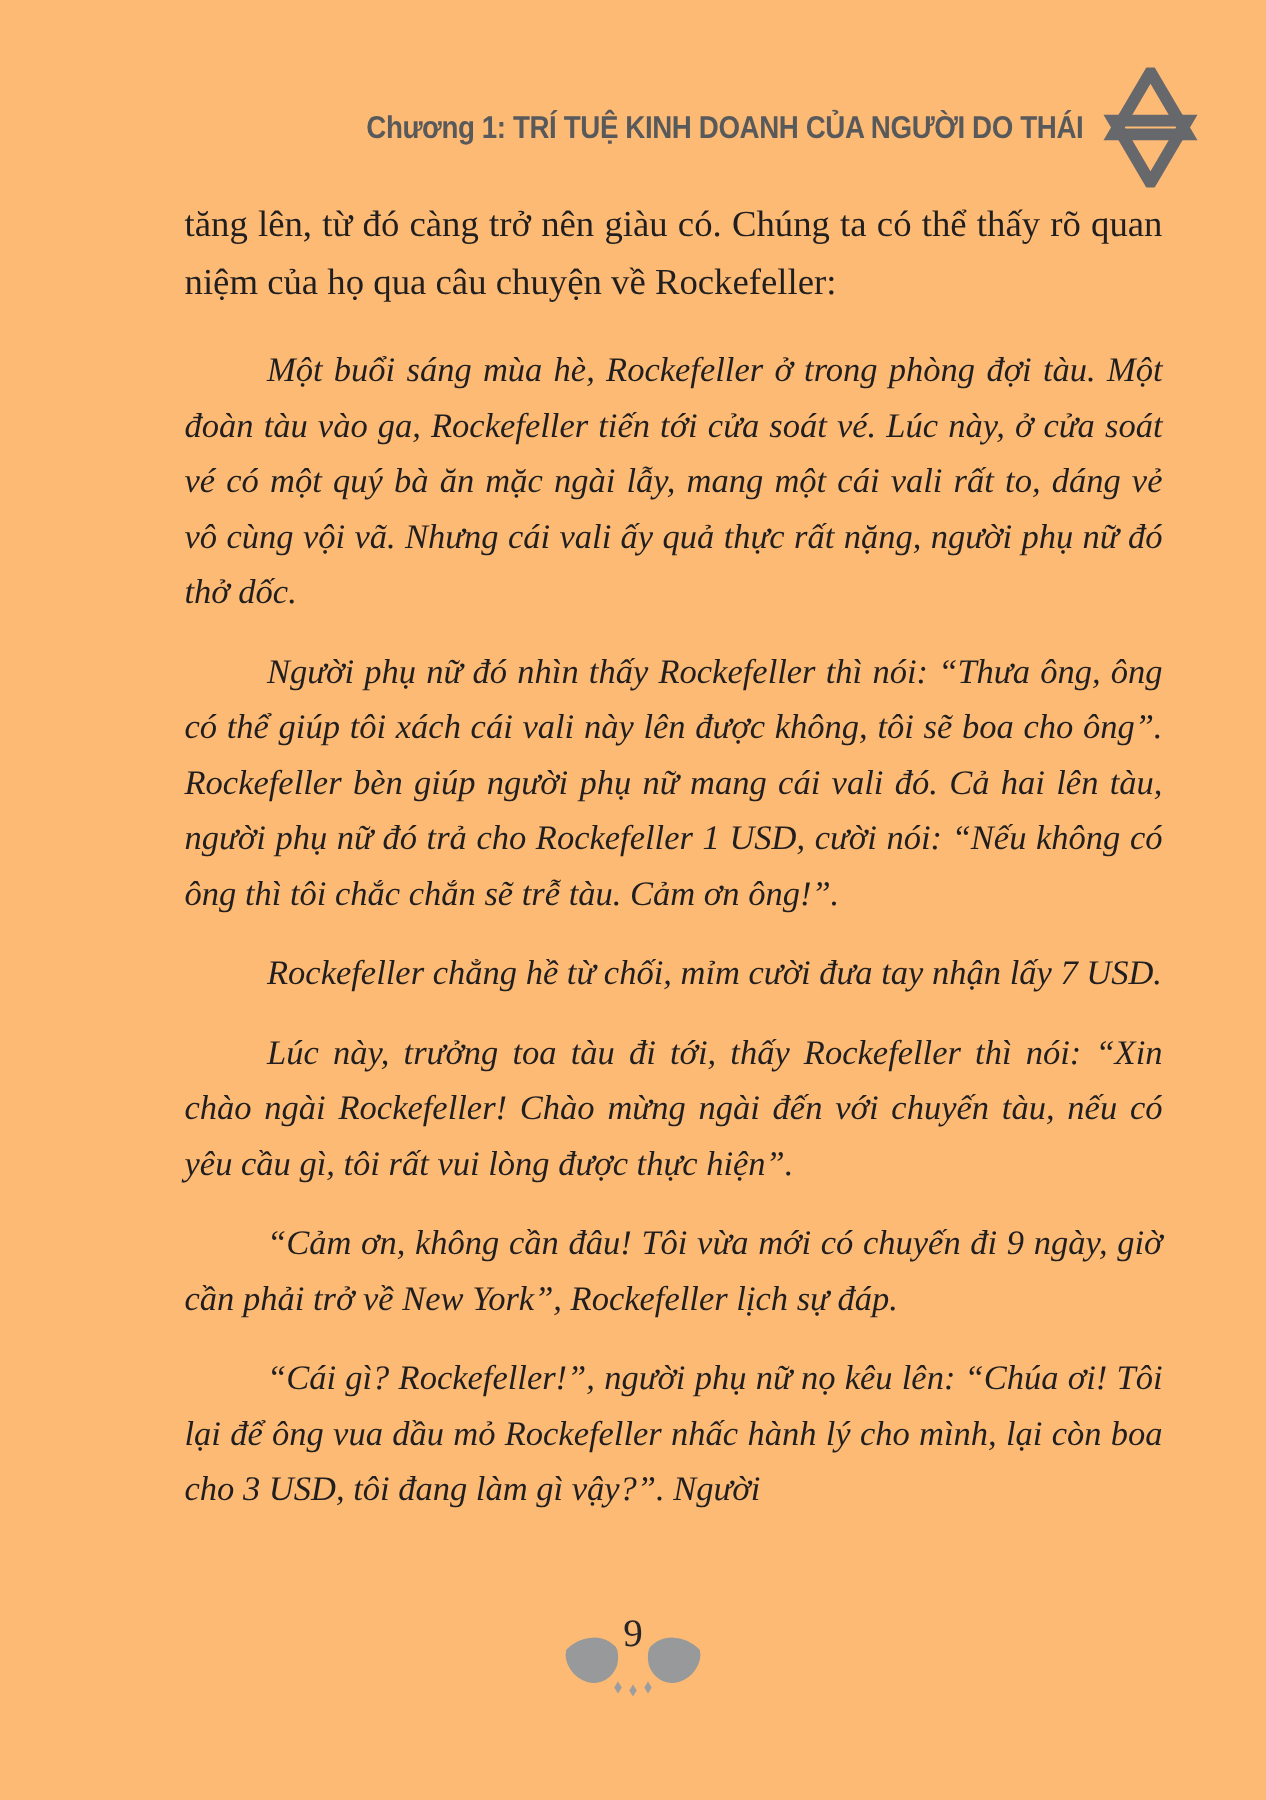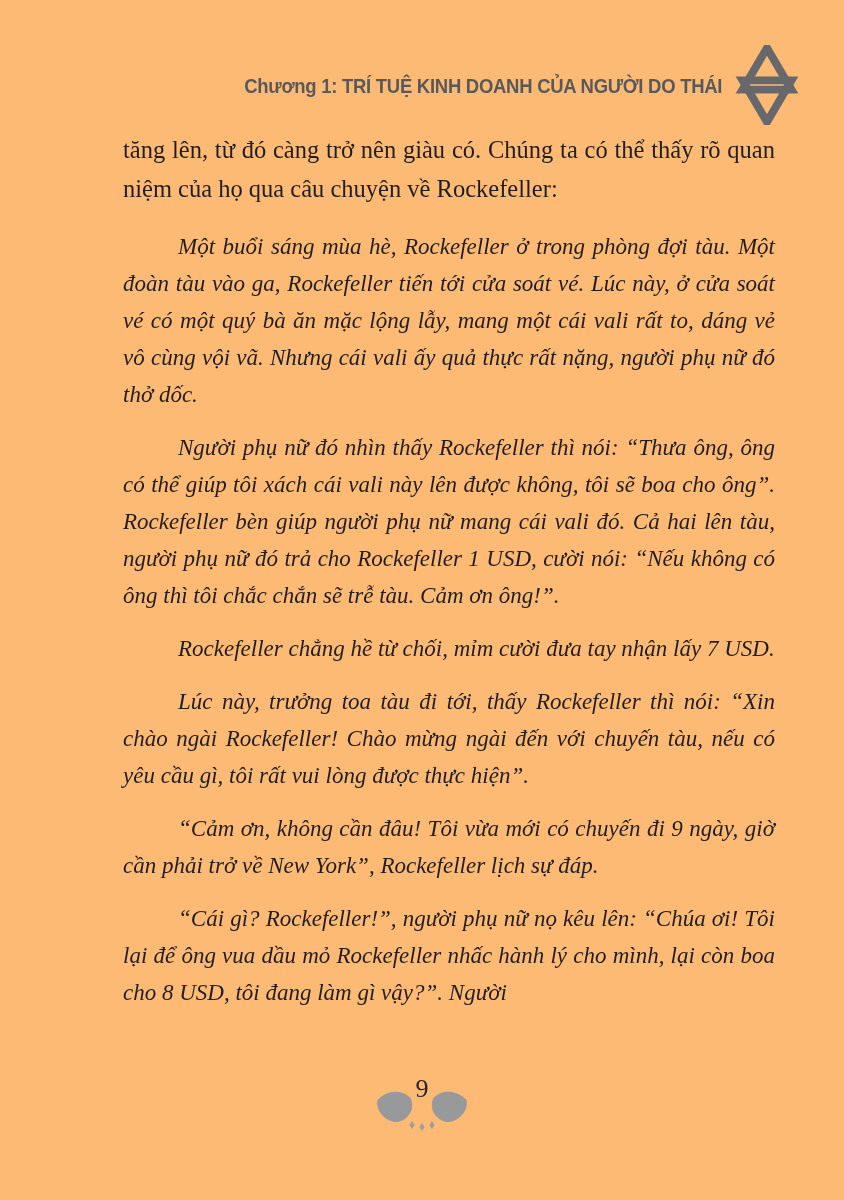--- a/index.html
+++ b/index.html
@@ -102,26 +102,26 @@
   <div class="header">
     <div class="chapter-heading">Chương 1: TRÍ TUỆ KINH DOANH CỦA NGƯỜI DO THÁI</div>
     <svg class="star-icon" width="66" height="80" viewBox="0 0 100 120" aria-hidden="true">
       <polygon points="50,4 87,67 13,67" fill="none" stroke="#66686b" stroke-width="12"></polygon>
       <polygon points="50,116 13,53 87,53" fill="none" stroke="#66686b" stroke-width="12"></polygon>
     </svg>
   </div>
 
   <div class="body-text">
     <p class="para regular">tăng lên, từ đó càng trở nên giàu có. Chúng ta có thể thấy rõ quan niệm của họ qua câu chuyện về Rockefeller:</p>
-    <p class="para italic">Một buổi sáng mùa hè, Rockefeller ở trong phòng đợi tàu. Một đoàn tàu vào ga, Rockefeller tiến tới cửa soát vé. Lúc này, ở cửa soát vé có một quý bà ăn mặc lộng lẫy, mang một cái vali rất to, dáng vẻ vô cùng vội vã. Nhưng cái vali ấy quả thực rất nặng, người phụ nữ đó thở dốc.</p>
+    <p class="para italic">Một buổi sáng mùa hè, Rockefeller ở trong phòng đợi tàu. Một đoàn tàu vào ga, Rockefeller tiến tới cửa soát vé. Lúc này, ở cửa soát vé có một quý bà ăn mặc ngài lẫy, mang một cái vali rất to, dáng vẻ vô cùng vội vã. Nhưng cái vali ấy quả thực rất nặng, người phụ nữ đó thở dốc.</p>
     <p class="para italic">Người phụ nữ đó nhìn thấy Rockefeller thì nói: “Thưa ông, ông có thể giúp tôi xách cái vali này lên được không, tôi sẽ boa cho ông”. Rockefeller bèn giúp người phụ nữ mang cái vali đó. Cả hai lên tàu, người phụ nữ đó trả cho Rockefeller 1 USD, cười nói: “Nếu không có ông thì tôi chắc chắn sẽ trễ tàu. Cảm ơn ông!”.</p>
     <p class="para italic">Rockefeller chẳng hề từ chối, mỉm cười đưa tay nhận lấy 7 USD.</p>
     <p class="para italic">Lúc này, trưởng toa tàu đi tới, thấy Rockefeller thì nói: “Xin chào ngài Rockefeller! Chào mừng ngài đến với chuyến tàu, nếu có yêu cầu gì, tôi rất vui lòng được thực hiện”.</p>
     <p class="para italic">“Cảm ơn, không cần đâu! Tôi vừa mới có chuyến đi 9 ngày, giờ cần phải trở về New York”, Rockefeller lịch sự đáp.</p>
-    <p class="para italic">“Cái gì? Rockefeller!”, người phụ nữ nọ kêu lên: “Chúa ơi! Tôi lại để ông vua dầu mỏ Rockefeller nhấc hành lý cho mình, lại còn boa cho 8 USD, tôi đang làm gì vậy?”. Người</p>
+    <p class="para italic">“Cái gì? Rockefeller!”, người phụ nữ nọ kêu lên: “Chúa ơi! Tôi lại để ông vua dầu mỏ Rockefeller nhấc hành lý cho mình, lại còn boa cho 3 USD, tôi đang làm gì vậy?”. Người</p>
   </div>
 
   <div class="footer">
     <div class="page-number">9</div>
     <div class="ornament">
       <svg width="96" height="44" viewBox="0 0 96 44" aria-hidden="true">
 
         <path d="M36,10 C28,2 14,2 4,12 C2,20 8,30 18,33 C27,35 34,30 37,22 C38,17 38,13 36,10 Z
                  M30,14 l-4,-5 M24,16 l-4,-6 M18,19 l-5,-5" fill="#97999b" stroke="#97999b" stroke-width="1"></path>
 

